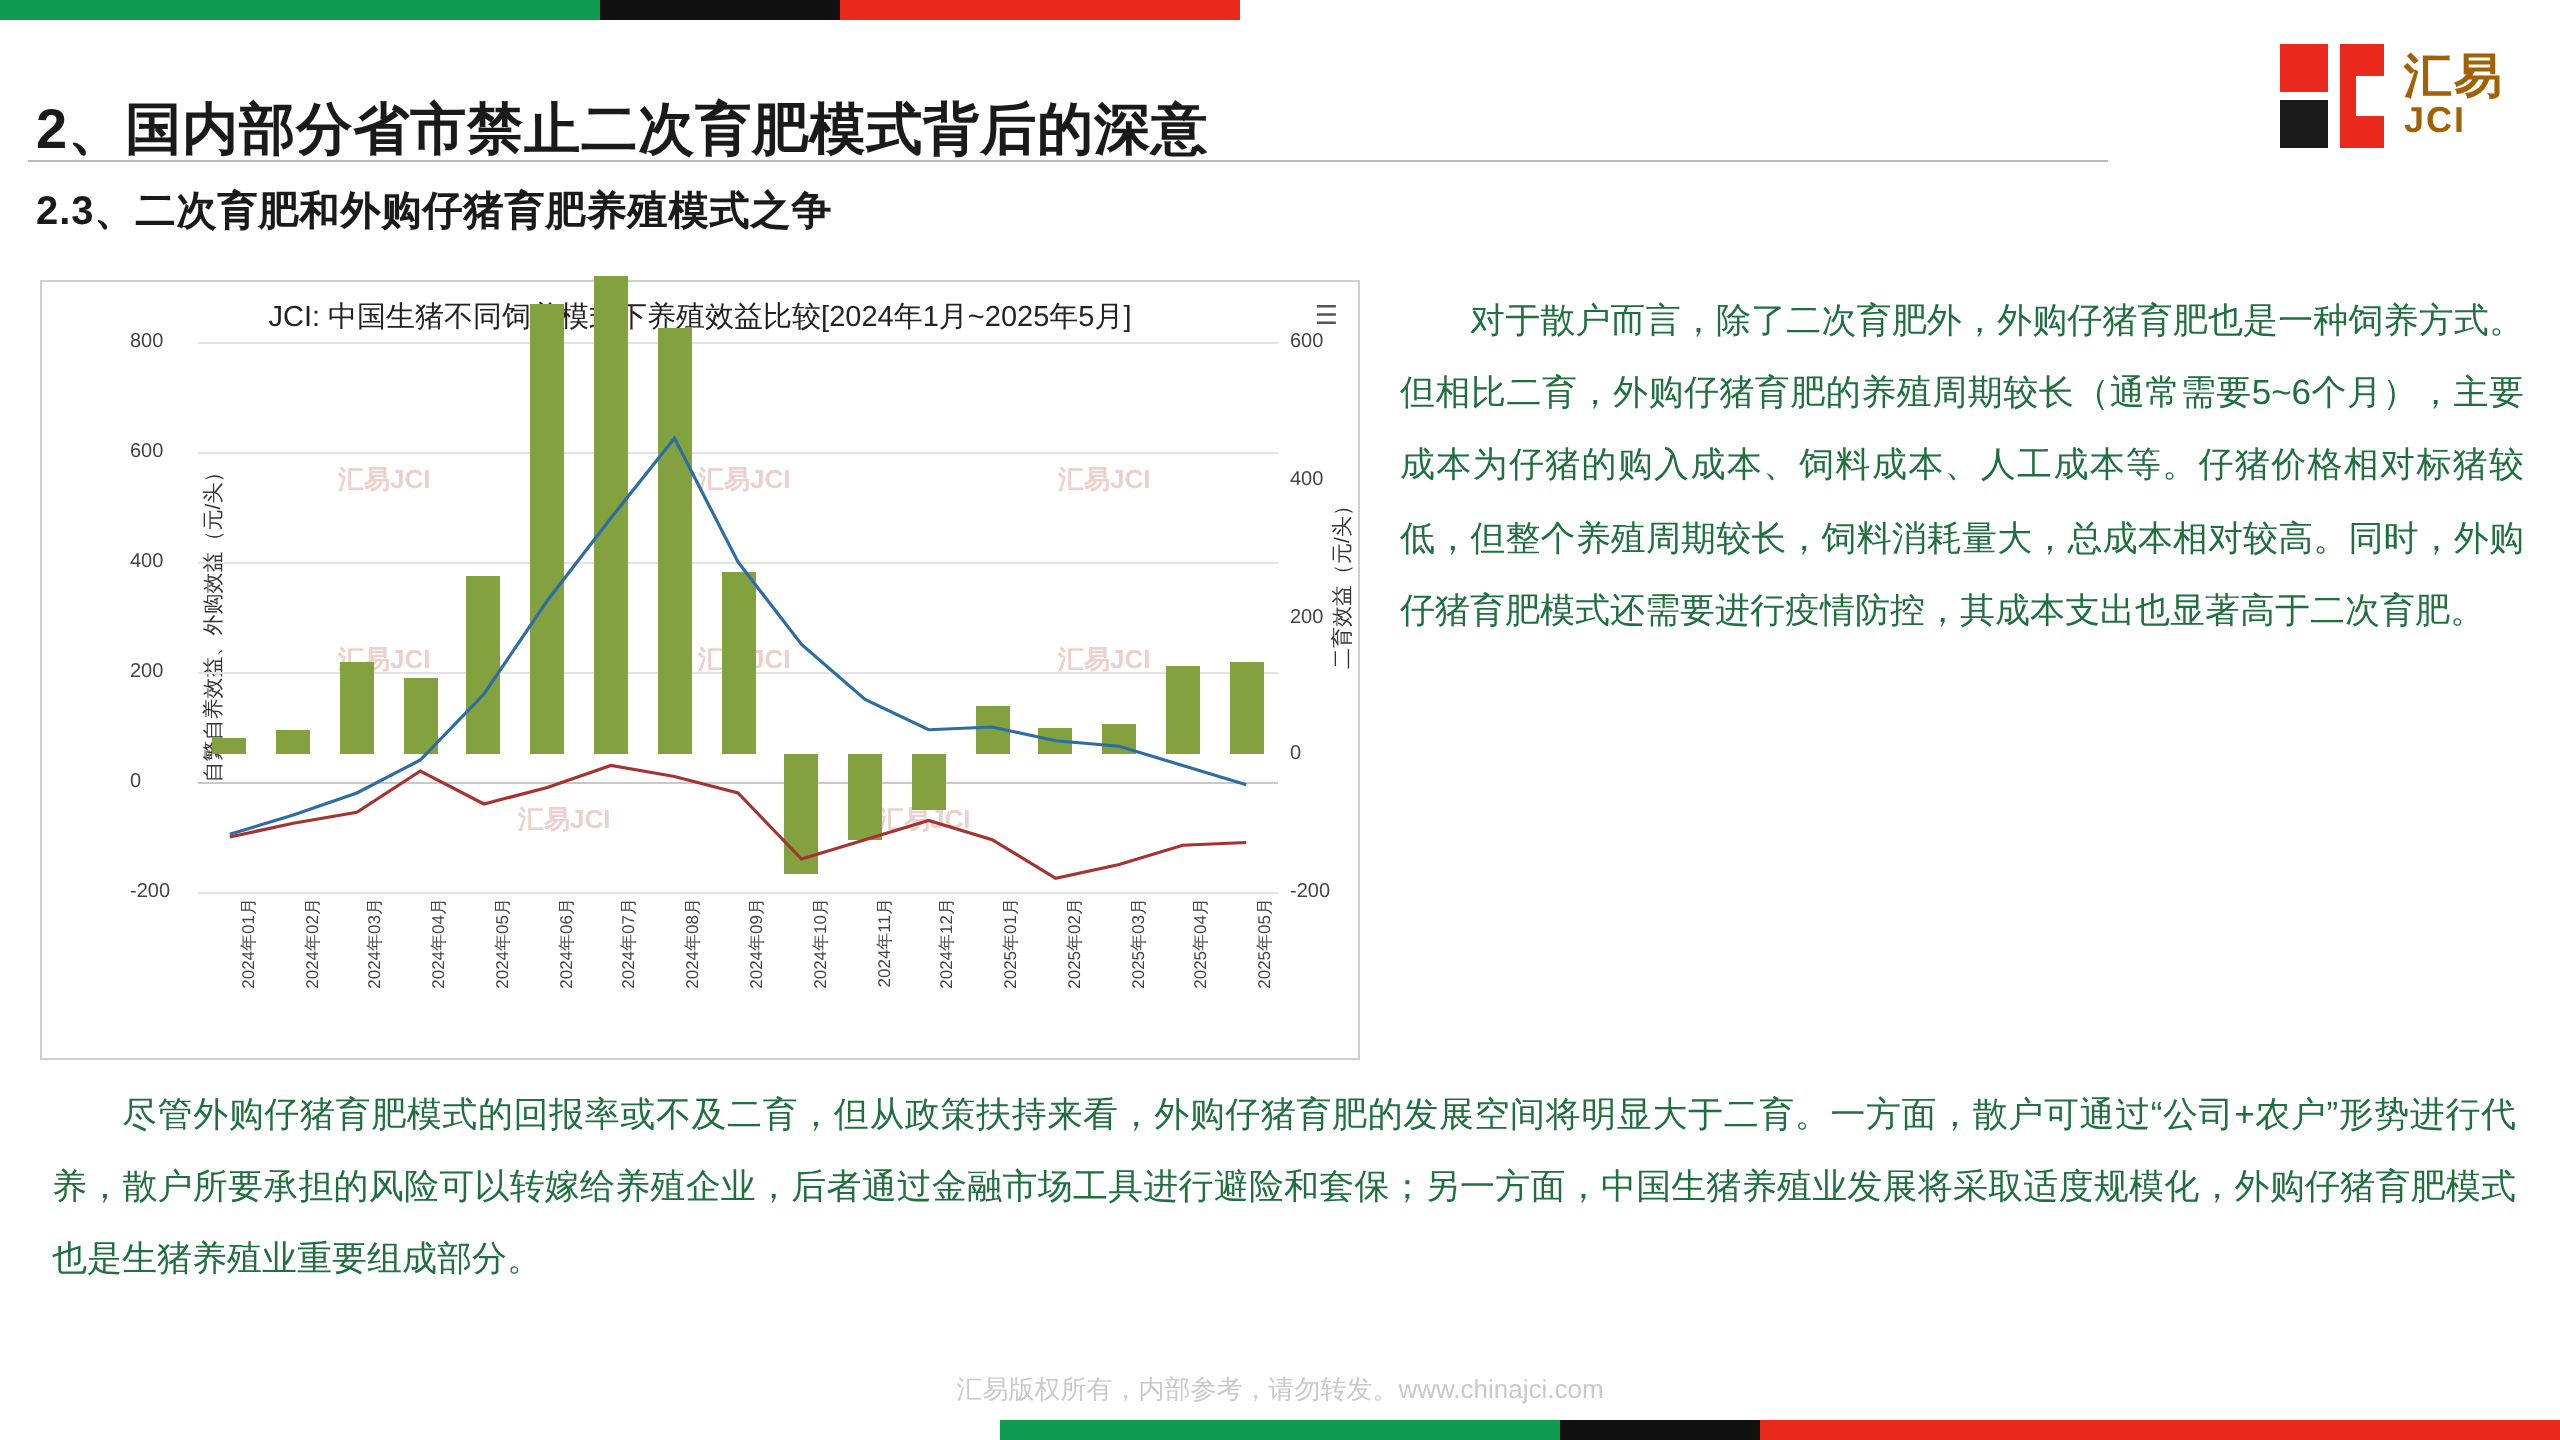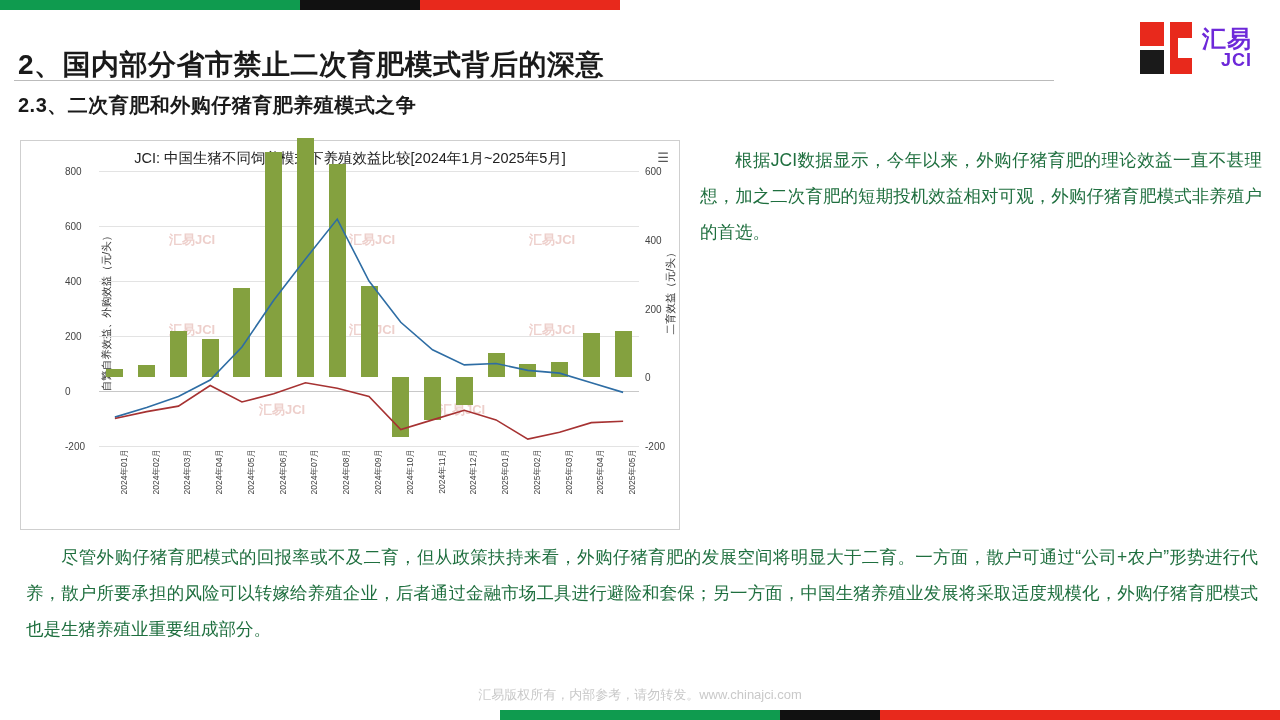--- a/index.html
+++ b/index.html
@@ -74,24 +74,23 @@
   }
   .logo-mark .notch {
     position: absolute;
     right: 0; top: 16px;
     width: 14px; height: 20px;
     background: #ffffff;
   }
   .logo-text {
     font-size: 26px;
     font-weight: bold;
-    color: #6d28d9;
+    color: #a16207;
     line-height: 1.05;
     letter-spacing: 1px;
-    text-align: right;
   }
   .logo-text .cn { display: block; font-size: 24px; }
   .logo-text .en { display: block; font-size: 18px; }
 
   
   .head1 {
     position: absolute;
     top: 46px;
     left: 18px;
     font-size: 28px;
@@ -383,21 +382,21 @@
       <div class="xlabel" style="left: 401.059px; top: 56px;">2025年01月</div>
       <div class="xlabel" style="left: 432.824px; top: 56px;">2025年02月</div>
       <div class="xlabel" style="left: 464.588px; top: 56px;">2025年03月</div>
       <div class="xlabel" style="left: 496.353px; top: 56px;">2025年04月</div>
       <div class="xlabel" style="left: 528.118px; top: 56px;">2025年05月</div>
     </div>
 
 </div>
 
 <div class="right-col">
-  <p>根据JCI数据显示，今年以来，外购仔猪育肥的理论效益一直不甚理想，加之二次育肥的短期投机效益相对可观，外购仔猪育肥模式非养殖户的首选。</p>
+  <p>对于散户而言，除了二次育肥外，外购仔猪育肥也是一种饲养方式。但相比二育，外购仔猪育肥的养殖周期较长（通常需要5~6个月），主要成本为仔猪的购入成本、饲料成本、人工成本等。仔猪价格相对标猪较低，但整个养殖周期较长，饲料消耗量大，总成本相对较高。同时，外购仔猪育肥模式还需要进行疫情防控，其成本支出也显著高于二次育肥。</p>
 </div>
 
 <div class="bottom-para">尽管外购仔猪育肥模式的回报率或不及二育，但从政策扶持来看，外购仔猪育肥的发展空间将明显大于二育。一方面，散户可通过“公司+农户”形势进行代养，散户所要承担的风险可以转嫁给养殖企业，后者通过金融市场工具进行避险和套保；另一方面，中国生猪养殖业发展将采取适度规模化，外购仔猪育肥模式也是生猪养殖业重要组成部分。</div>
 
 <div class="footer">汇易版权所有，内部参考，请勿转发。www.chinajci.com</div>
 
 <div class="bottombar">
   <div class="b-white"></div>
   <div class="b-green"></div>
   <div class="b-black"></div>

